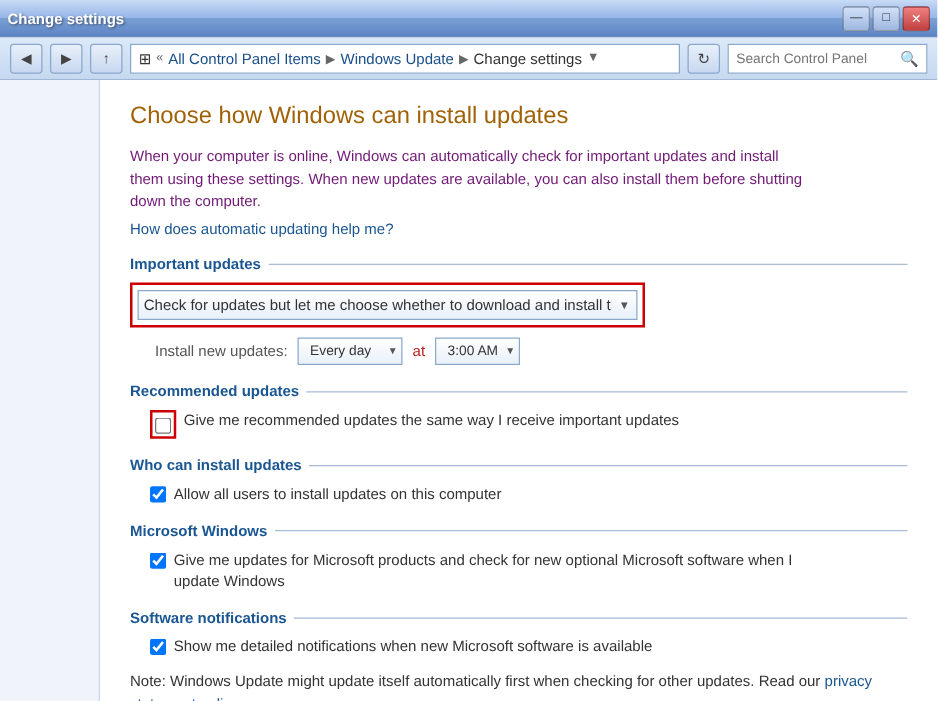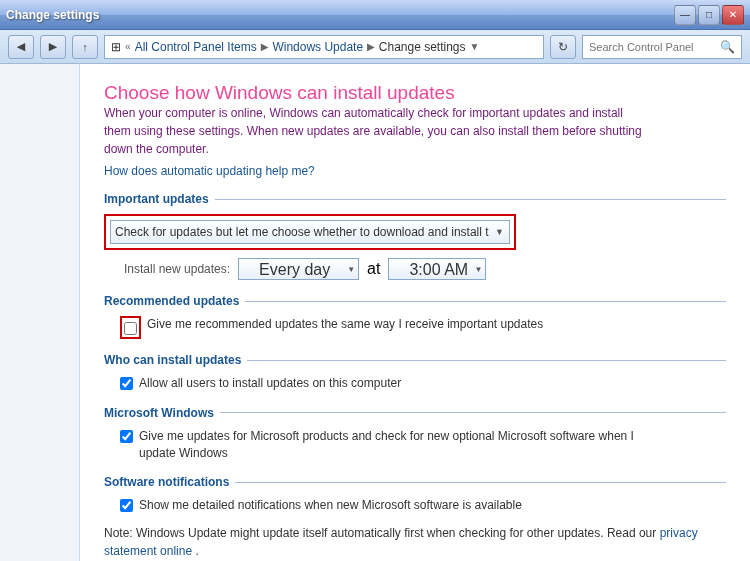--- a/index.html
+++ b/index.html
@@ -145,22 +145,22 @@
     .content {
       flex: 1;
       padding: 18px 24px 10px 24px;
       overflow-y: auto;
       position: relative;
     }
 
     .page-title {
       font-size: 19px;
       font-weight: normal;
-      color: #ec4899;
-      margin-bottom: 0;
+      color: #a16207;
+      margin-bottom: 12px;
       font-family: 'Segoe UI', sans-serif;
     }
 
     .description {
       font-size: 12px;
       color: #701a75;
       line-height: 1.5;
       margin-bottom: 6px;
       max-width: 540px;
     }
@@ -250,23 +250,23 @@
       top: 50%;
       transform: translateY(-50%);
       font-size: 8px;
       color: #555;
       pointer-events: none;
     }
     .small-select {
       height: 22px;
       border: 1px solid #8aa8cc;
       background: linear-gradient(to bottom, #fff, #e8f0fa);
-      font-size: 16px;
-      color: #333;
-      padding: 0 16px 0 20px;
+      font-size: 11px;
+      color: #333;
+      padding: 0 16px 0 9px;
       cursor: pointer;
       appearance: none;
       -webkit-appearance: none;
     }
 
     
     .checkbox-row {
       display: flex;
       align-items: flex-start;
       gap: 6px;
@@ -372,21 +372,21 @@
         </div>
       </div>
       <div class="install-row">
         <span class="install-label">Install new updates:</span>
         <div class="small-select-wrapper">
           <select class="small-select">
             <option>Every day</option>
             <option>Every week</option>
           </select>
         </div>
-        <span style="font-size:16px;color:#000000;">at</span>
+        <span style="font-size:12px;color:#b91c1c;">at</span>
         <div class="small-select-wrapper">
           <select class="small-select">
             <option>3:00 AM</option>
             <option>4:00 AM</option>
             <option>5:00 AM</option>
           </select>
         </div>
       </div>
     </div>
 

